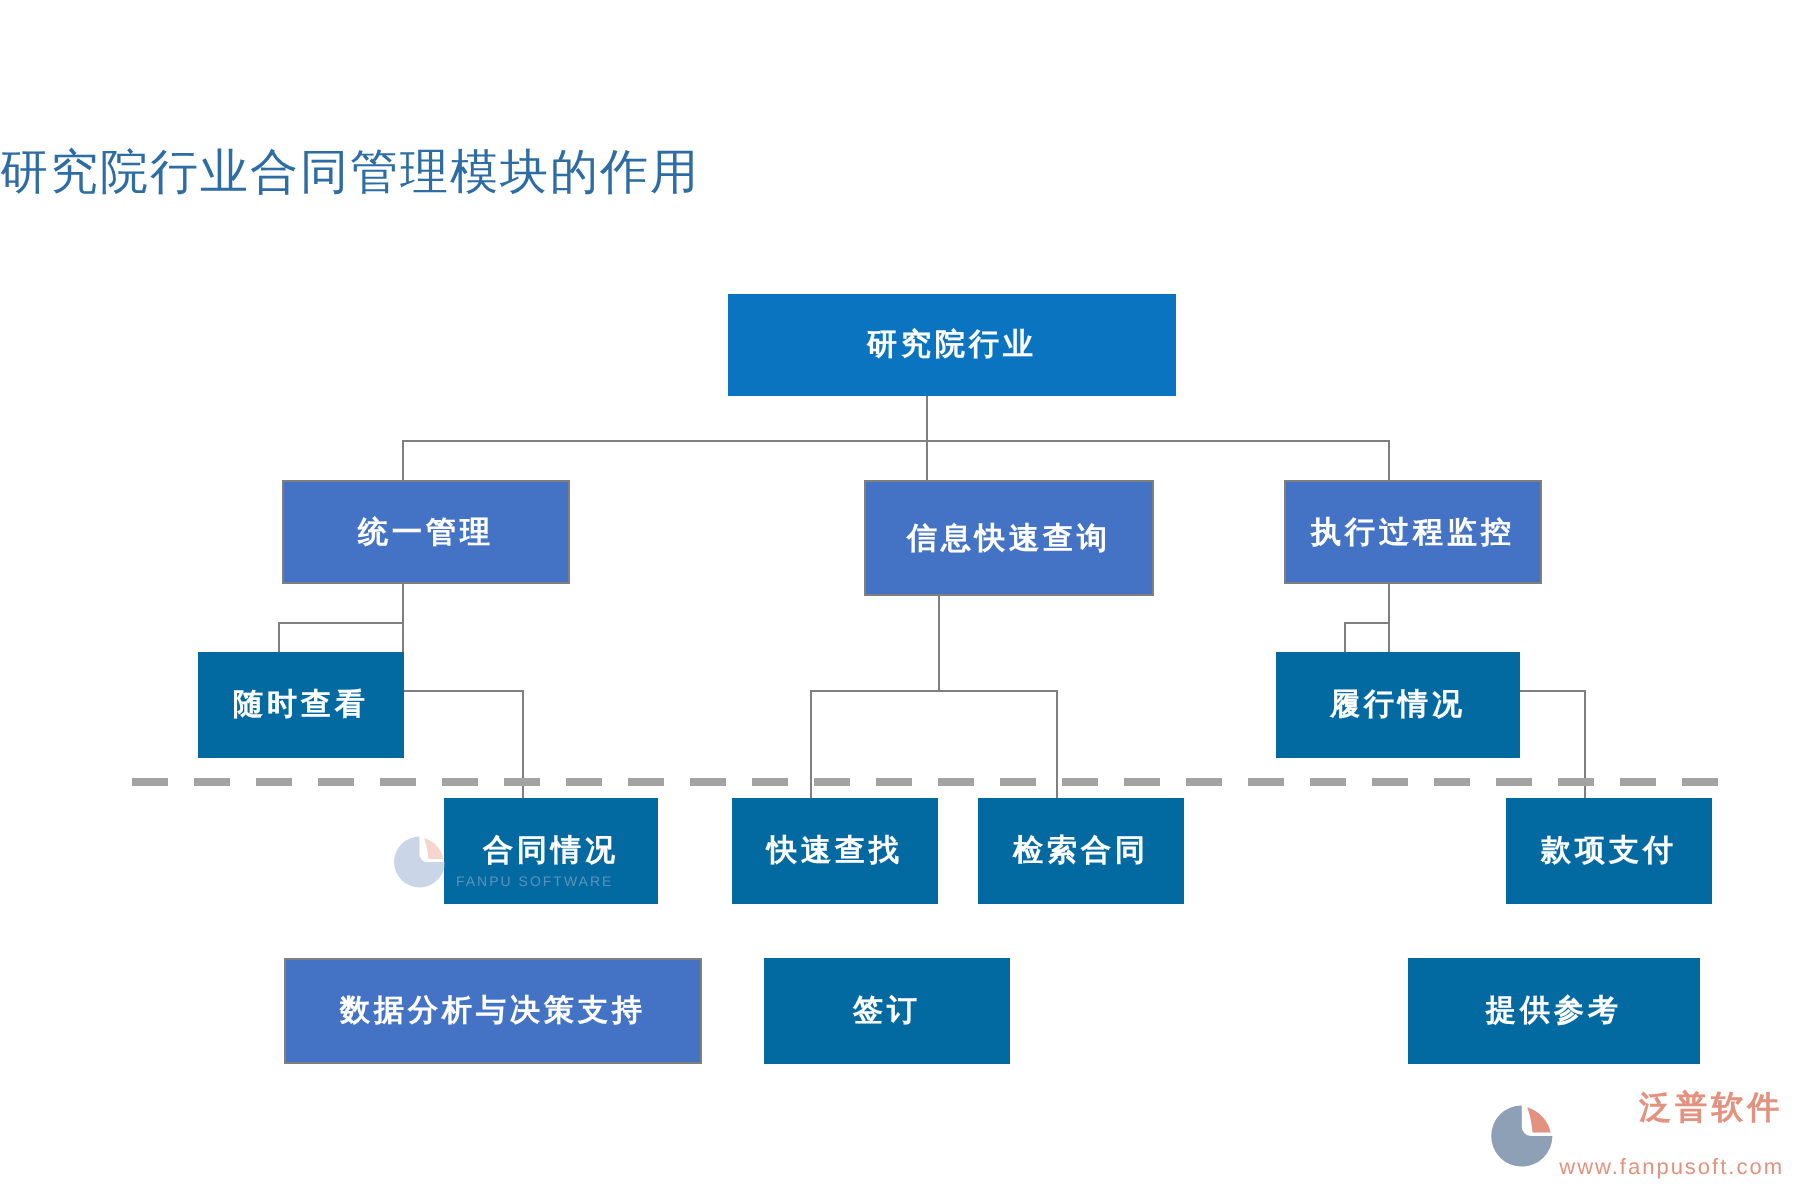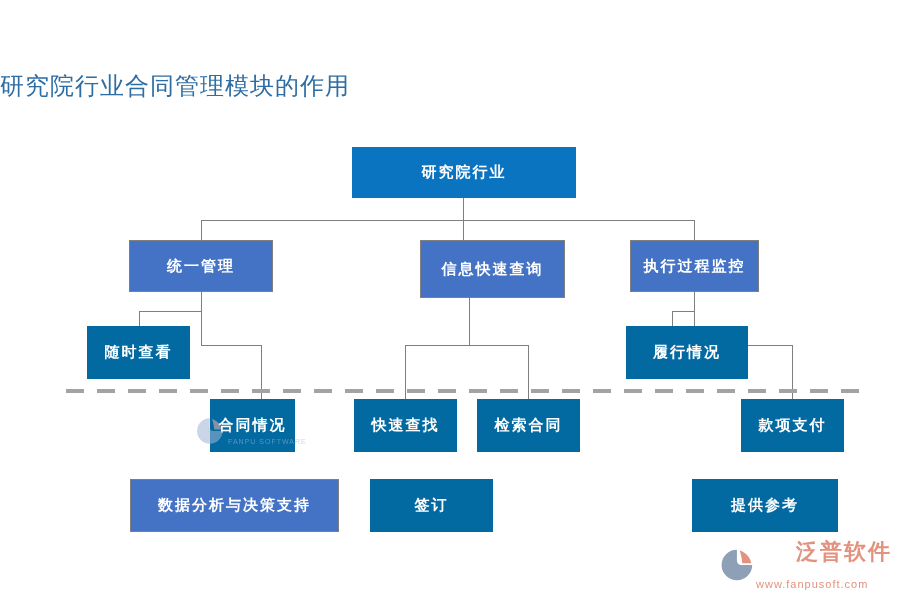--- a/index.html
+++ b/index.html
@@ -2,35 +2,35 @@
 <html><head>
 <meta charset="utf-8">
 <style>
   html,body{margin:0;padding:0;background:#ffffff;}
   .canvas{position:relative;width:900px;height:600px;background:#ffffff;overflow:hidden;
           font-family:"DejaVu Serif","Liberation Serif",serif;}
   .title{position:absolute;left:0;right:0;top:70px;text-align:left;
          font-size:24px;letter-spacing:1px;color:#2e6da4;font-weight:400;}
   .box{position:absolute;display:flex;align-items:center;justify-content:center;
        color:#ffffff;font-size:15px;font-weight:bold;letter-spacing:2px;
-       box-sizing:border-box;text-align:center;z-index:2;}
+       box-sizing:border-box;text-align:center;z-index:2;margin-left:12px;}
   .blue-dark{background:#0b74c0;}
   .blue{background:#4472c4;border:1.5px solid #7f7f7f;}
   .gray{background:#0369a1;}
   .line{position:absolute;background:#7f7f7f;z-index:1;}
   .line.v{width:1px;}
   .line.h{height:1px;}
   .dashed{position:absolute;left:66px;top:389px;width:795px;height:4px;z-index:1;
           background:repeating-linear-gradient(90deg,#a3a3a3 0 18px,transparent 18px 31px);}
   .wm-inline{position:absolute;left:194px;top:416px;z-index:3;opacity:.55;display:flex;align-items:flex-start;}
   .wm-inline .wm-text{font-family:"Liberation Sans",sans-serif;font-size:7px;letter-spacing:1px;
           color:#9fb6d6;margin:22px 0 0 4px;white-space:nowrap;}
   .wm-corner{position:absolute;right:8px;bottom:10px;z-index:3;display:flex;align-items:center;}
   .wm-corner .wm-col{margin-left:2px;}
-  .wm-brand{font-size:22px;font-weight:bold;letter-spacing:2px;color:#e2927f;line-height:1;margin-left:40px;}
+  .wm-brand{font-size:16px;font-weight:bold;letter-spacing:2px;color:#e2927f;line-height:1;margin-left:40px;}
   .wm-url{font-family:"Liberation Sans",sans-serif;font-size:11px;color:#e2927f;letter-spacing:1px;margin-top:16px;}
 </style>
 </head>
 <body>
 
 <div class="canvas">
 
   <div class="title">研究院行业合同管理模块的作用</div>
 
   <div class="line v" style="left:463px;top:198px;height:42px"></div>
@@ -71,21 +71,21 @@
     <span>执行过程监控</span>
   </div>
 
   <div class="box gray" style="left:87px;top:326px;width:103px;height:53px">
     <span>随时查看</span>
   </div>
   <div class="box gray" style="left:626px;top:326px;width:122px;height:53px">
     <span>履行情况</span>
   </div>
 
-  <div class="box gray" style="left:210px;top:399px;width:85px;height:53px">
+  <div class="box gray" style="left:210px;top:399px;width:107px;height:53px">
     <span>合同情况</span>
   </div>
   <div class="box gray" style="left:354px;top:399px;width:103px;height:53px">
     <span>快速查找</span>
   </div>
   <div class="box gray" style="left:477px;top:399px;width:103px;height:53px">
     <span>检索合同</span>
   </div>
   <div class="box gray" style="left:741px;top:399px;width:103px;height:53px">
     <span>款项支付</span>

